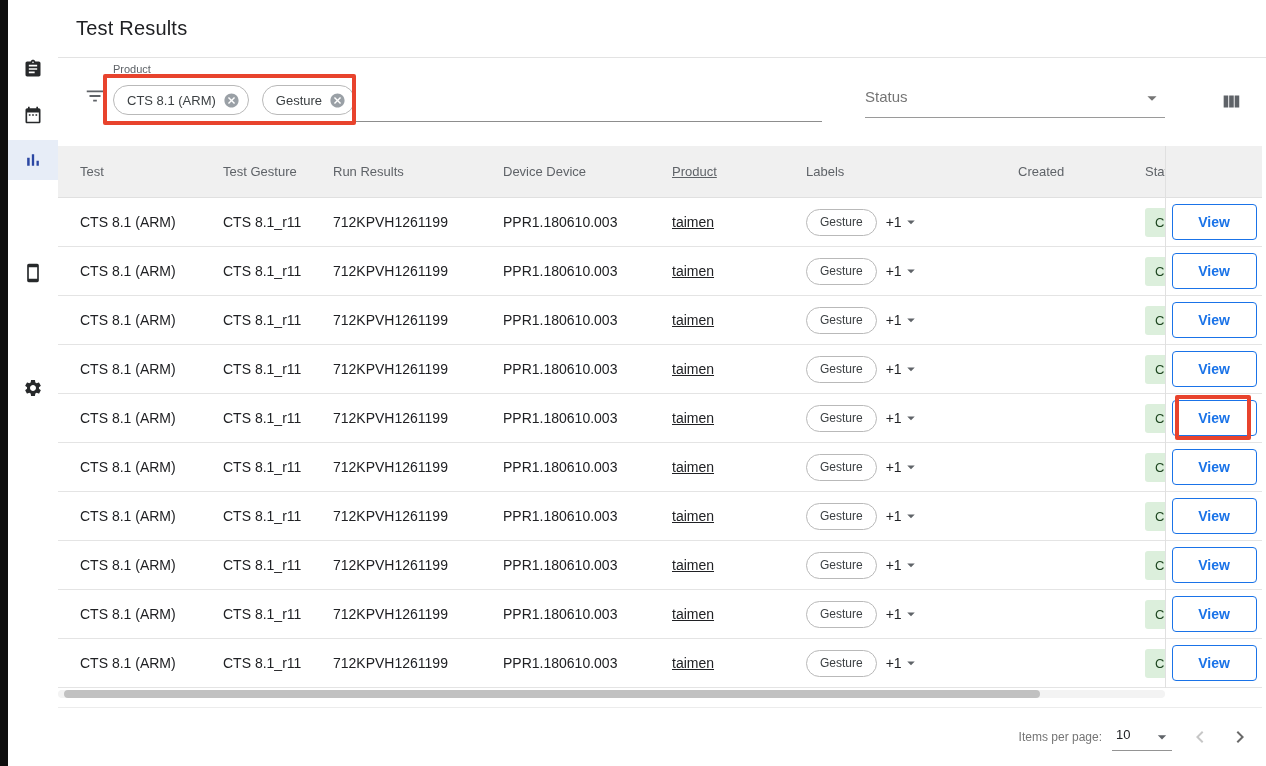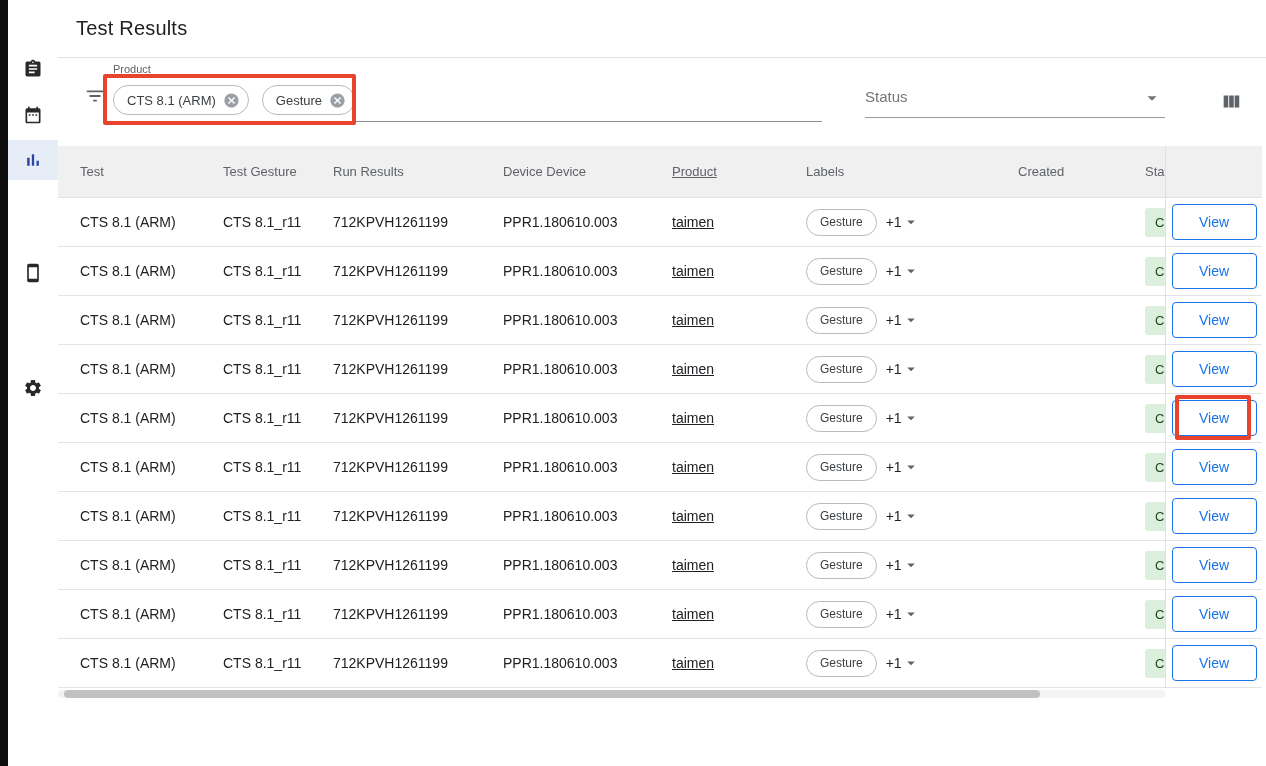--- a/index.html
+++ b/index.html
@@ -59,21 +59,21 @@
   .c-status  { width:150px; padding-left:22px; flex:none; }
   .label-chip { display:inline-flex; align-items:center; height:27px; padding:0 13px; border:1px solid #b9b9b9; border-radius:14px; font-size:12px; color:#3c4043; background:#fff; cursor:pointer; }
   .label-more { display:inline-flex; align-items:center; cursor:pointer; font-size:14px; color:#202124; }
   .label-more svg { width:18px; height:18px; fill:#5f6368; }
   .status-badge { display:inline-block; background:#dcefdc; color:#1e4620; font-size:13px; padding:7px 10px; border-radius:3px; white-space:nowrap; }
 
   
   .action-col { position:absolute; left:1107px; top:146px; width:97px; height:542px; background:#fff; border-left:1px solid #e0e0e0; }
   .action-header { height:52px; background:#f0f0f0; border-bottom:1px solid #e0e0e0; }
   .action-row { position:relative; height:49px; border-bottom:1px solid #e4e4e4; display:flex; align-items:center; justify-content:center; background:#fff; }
-  .view-btn { width:85px; height:36px; border:1px solid #1a73e8; border-radius:4px; background:#fff; color:#1a73e8; font-size:14px; font-family:inherit; cursor:pointer; }
+  .view-btn { width:85px; height:36px; border:1px solid #1a73e8; border-radius:4px; background:#fff; color:#1a73e8; font-size:14px; font-family:inherit; cursor:pointer;font-weight:bold; }
   .action-row.annotated::after { content:""; position:absolute; left:9px; right:11px; top:1px; bottom:2px; border:4px solid var(--ann); border-radius:2px; pointer-events:none; z-index:6; }
 
   
   .hscroll-track { position:absolute; left:0; top:690px; width:1107px; height:8px; background:#f3f3f3; border-radius:4px; }
   .hscroll-thumb { position:absolute; left:6px; top:690px; width:976px; height:8px; background:#c1c1c1; border-radius:4px; cursor:pointer; }
 
   
   .paginator { position:absolute; left:0; right:4px; top:707px; height:59px; border-top:1px solid #ececec; display:flex; align-items:center; justify-content:flex-end; background:#fff; }
   .ipp-label { font-size:12px; color:#757575; margin-right:10px; }
   .page-size { position:relative; width:60px; height:28px; border-bottom:1px solid #949494; cursor:pointer; margin-right:8px; }
@@ -431,15 +431,34 @@
 
   <div class="action-row">
     <button class="view-btn">View</button>
   </div>
 </div>
     </div>
 
     <div class="hscroll-track"></div>
     <div class="hscroll-thumb"></div>
 
+    <div class="paginator">
+      <span class="ipp-label">Items per page:</span>
+      <div class="page-size">
+        <span class="val">10</span>
+        <svg viewBox="0 0 24 24">
+            <path d="M7 10l5 5 5-5z"></path>
+          </svg>
+      </div>
+      <button class="pg-btn prev">
+        <svg viewBox="0 0 24 24">
+            <path d="M15.41 7.41L14 6l-6 6 6 6 1.41-1.41L10.83 12z"></path>
+          </svg>
+      </button>
+      <button class="pg-btn next">
+        <svg viewBox="0 0 24 24">
+            <path d="M10 6L8.59 7.41 13.17 12l-4.58 4.59L10 18l6-6z"></path>
+          </svg>
+      </button>
+    </div>
 
   </div>
 </div>
 
 </body></html>

